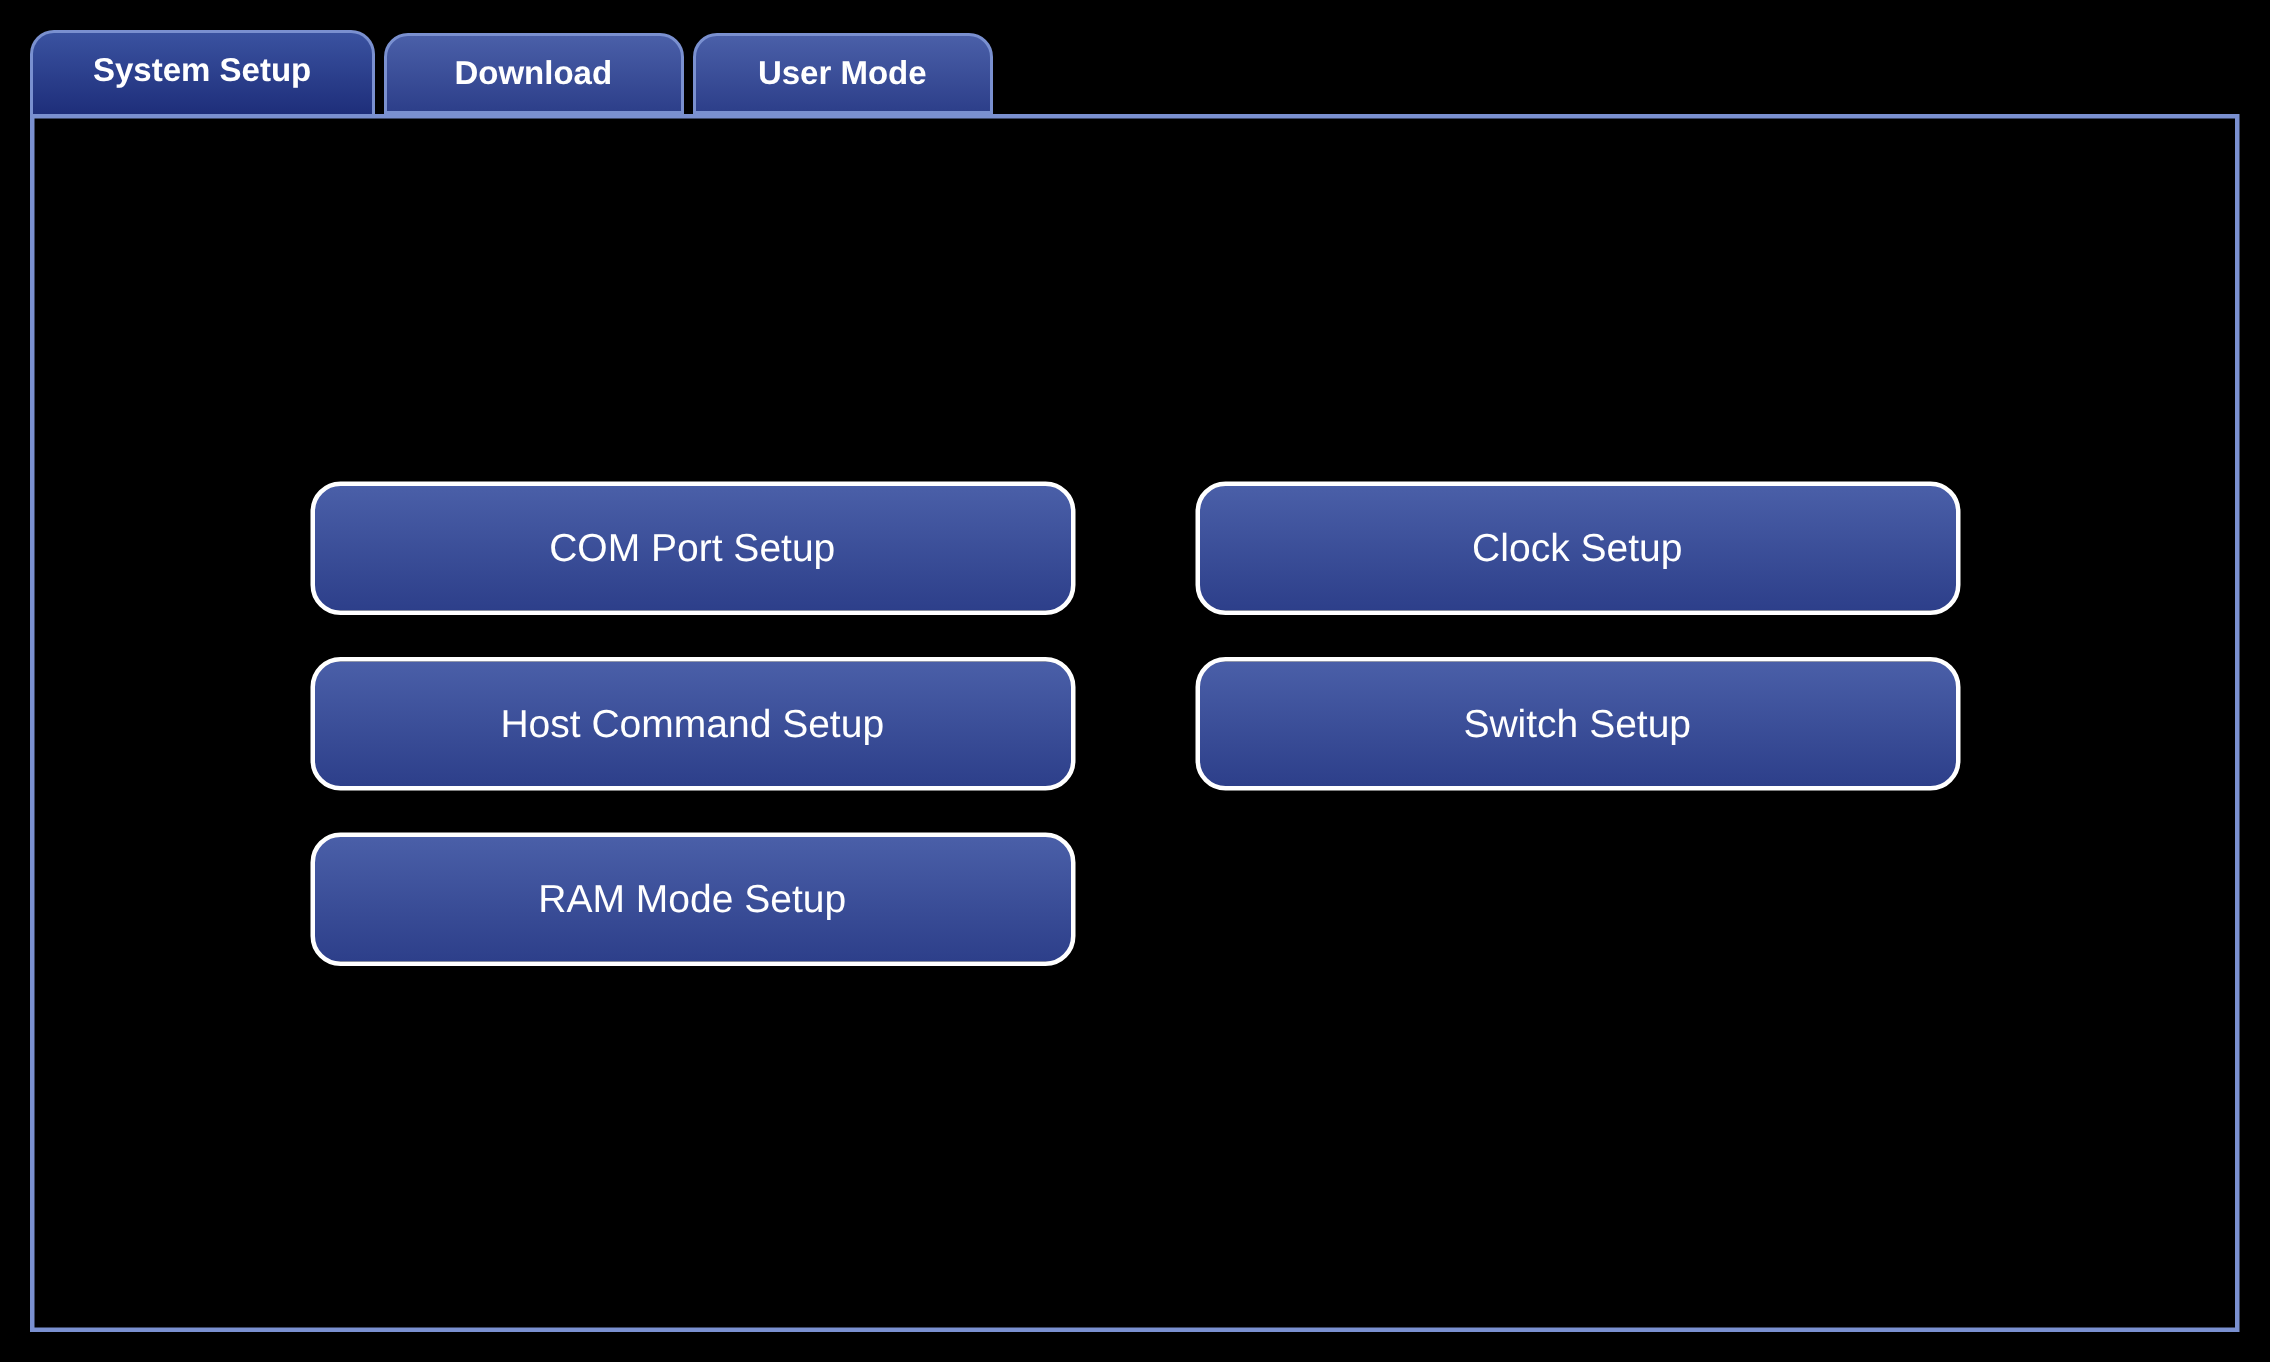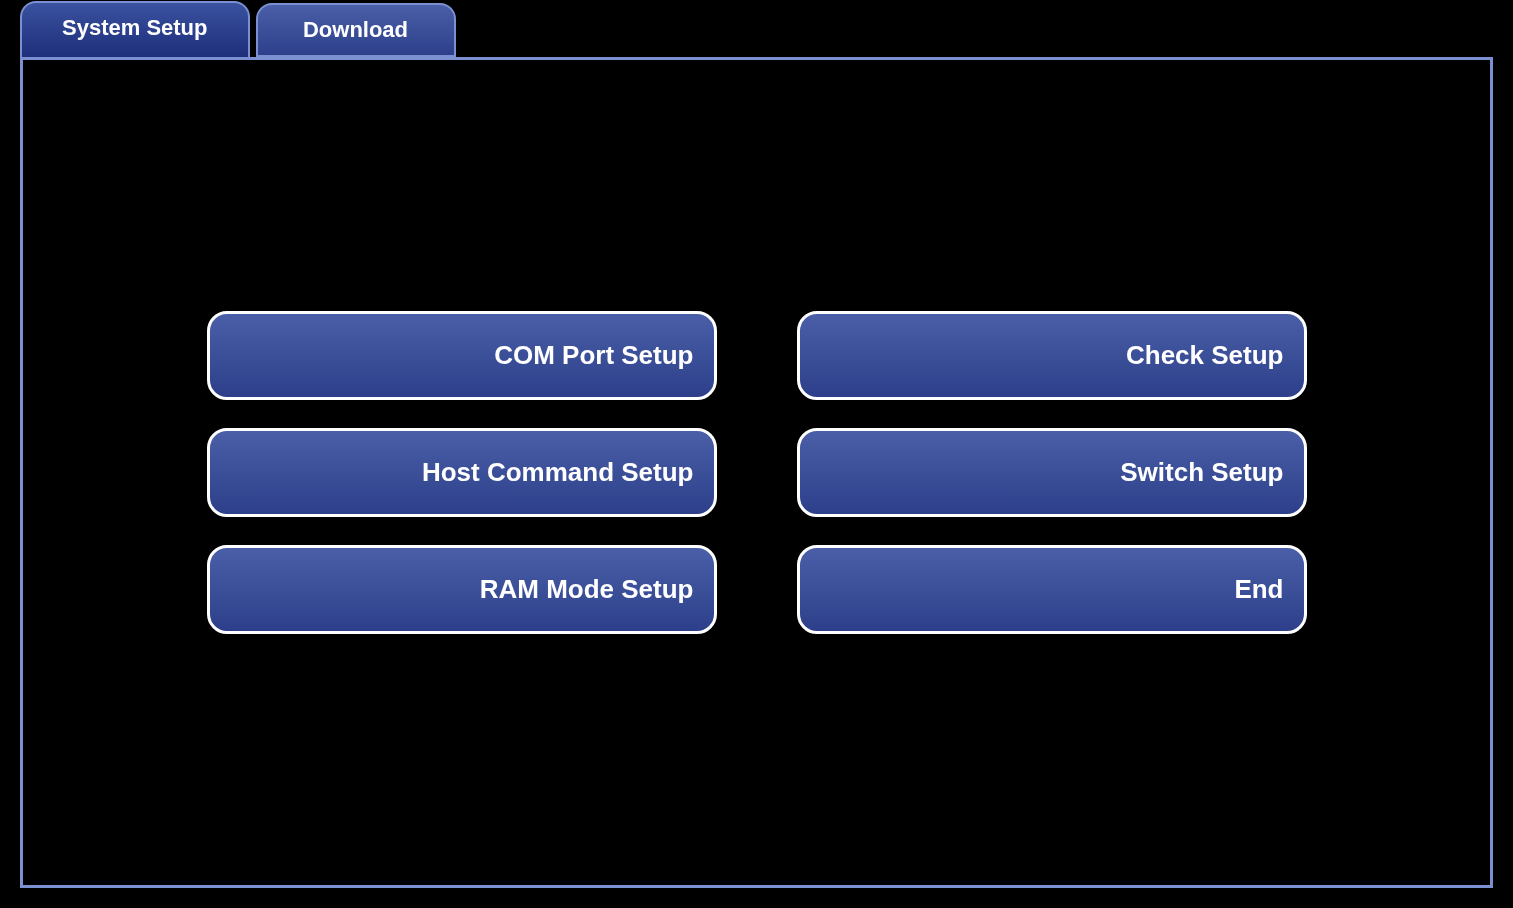--- a/index.html
+++ b/index.html
@@ -16,21 +16,21 @@
       flex-direction: column;
       align-items: stretch;
       font-family: Arial, sans-serif;
       overflow: hidden;
     }
 
     .top-nav {
       display: flex;
       flex-direction: row;
       align-items: flex-end;
-      padding: 1px 20px 0 20px;
+      padding: 20px 20px 0 20px;
       gap: 6px;
       background: #000;
     }
 
     .nav-tab {
       background: linear-gradient(180deg, #4a5fa8 0%, #2d3f8a 100%);
       border: 2.5px solid #7a90d0;
       border-radius: 16px 16px 0 0;
       padding: 12px 40px;
       color: #fff;
@@ -67,36 +67,36 @@
       max-width: 1100px;
     }
 
     .grid-btn {
       background: linear-gradient(180deg, #4a5fa8 0%, #2d3f8a 100%);
       border: 3px solid #fff;
       border-radius: 20px;
       padding: 26px 20px;
       color: #fff;
       font-size: 26px;
-      font-weight: bold;
+      font-weight: normal;
       cursor: pointer;
-      text-align: right;
+      text-align: center;
       min-width: 200px;
     }
   </style>
 </head>
 <body>
 
 <div class="top-nav">
 <div class="nav-tab active">System Setup</div>
     <div class="nav-tab">Download</div>
+    <div class="nav-tab">User Mode</div>
   </div>
 
 <div class="main-content">
   <div class="button-grid">
   <div class="grid-btn">COM Port Setup</div>
-      <div class="grid-btn">Check Setup</div>
+      <div class="grid-btn">Clock Setup</div>
       <div class="grid-btn">Host Command Setup</div>
       <div class="grid-btn">Switch Setup</div>
       <div class="grid-btn">RAM Mode Setup</div>
-      <div class="grid-btn">End</div>
     </div>
 </div>
 
 </body></html>

